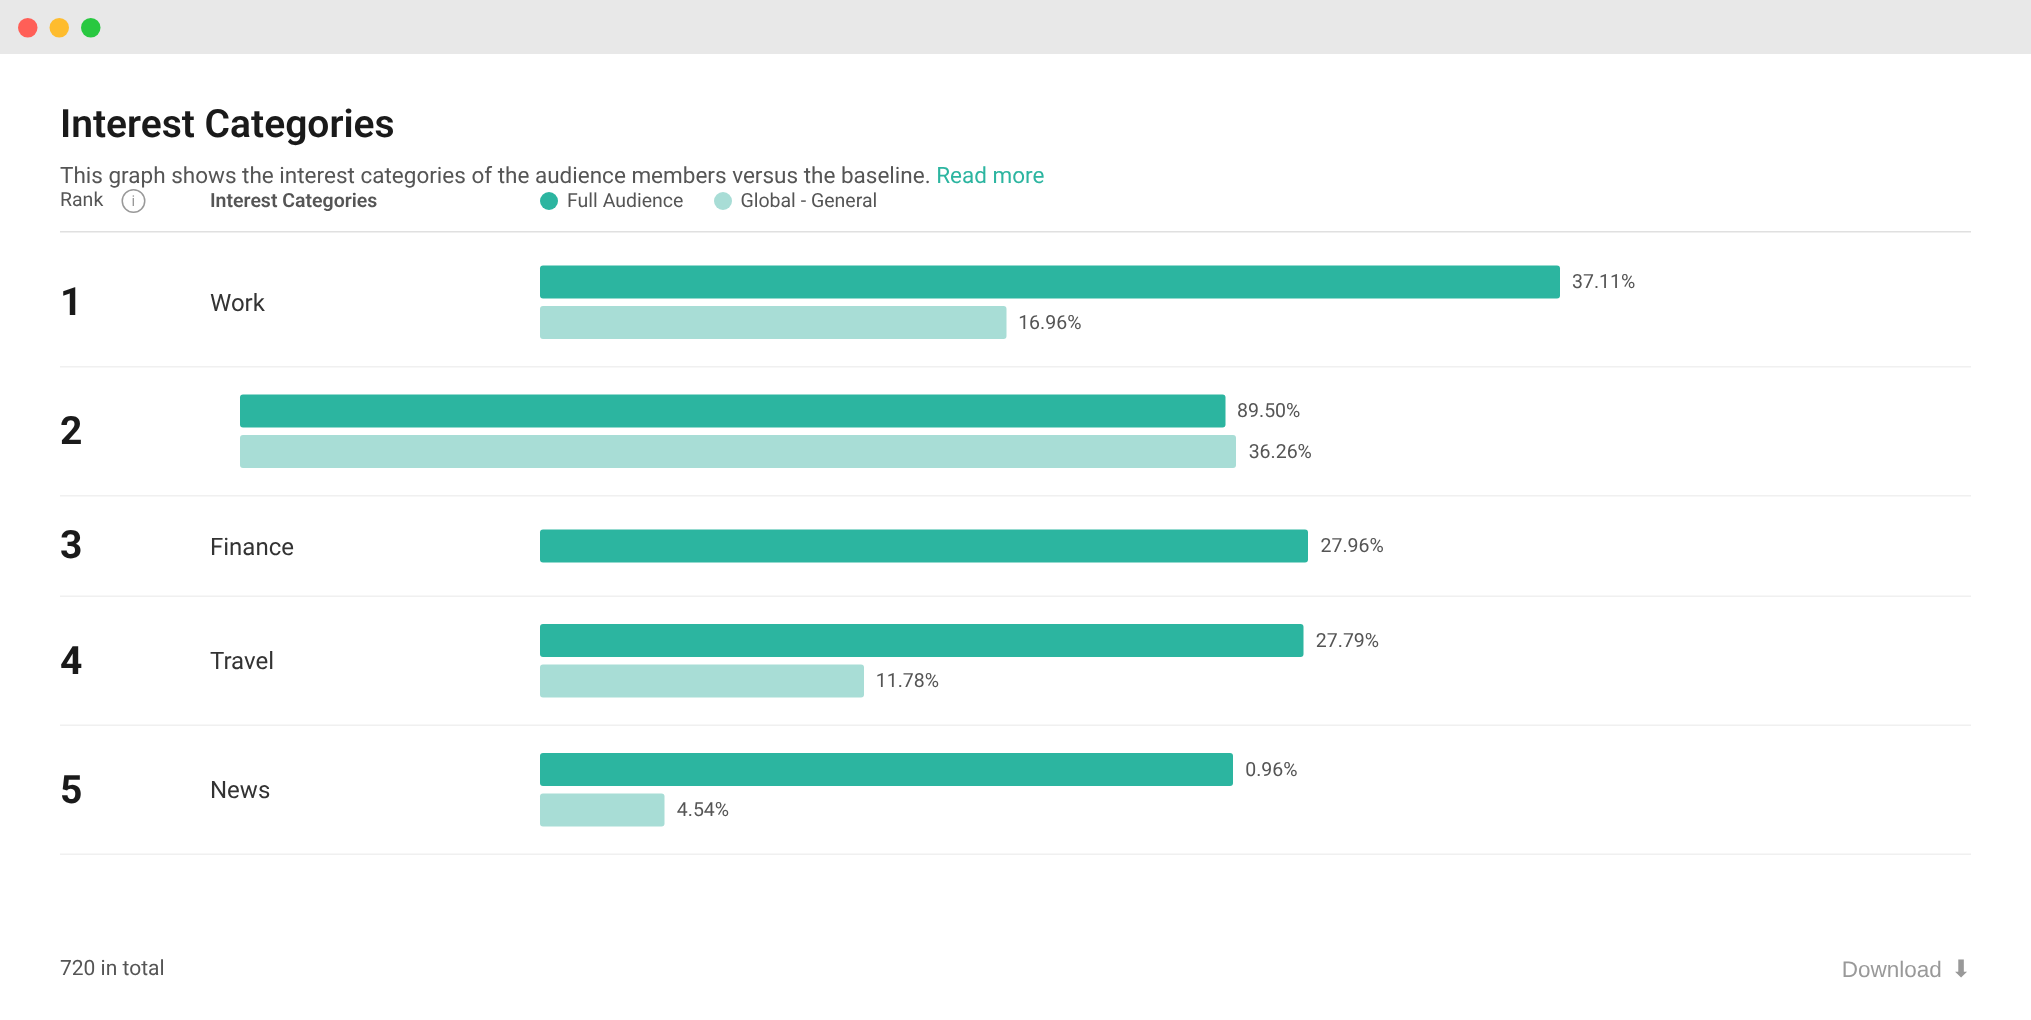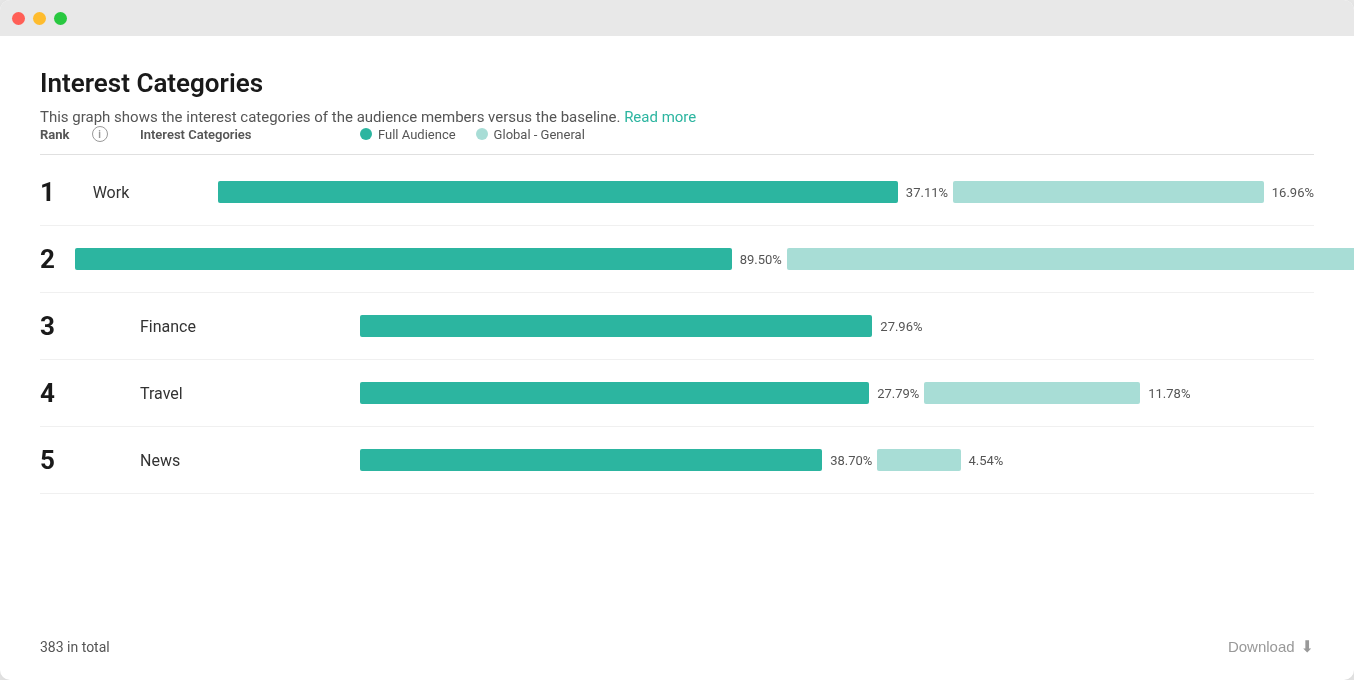--- a/index.html
+++ b/index.html
@@ -10,21 +10,21 @@
       display: flex;
       justify-content: center;
       align-items: center;
       min-height: 100vh;
     }
 
     .window {
       width: 1354px;
       min-height: 680px;
       background: #ffffff;
-      border-radius: 10px;
+      border-radius: 0;
       box-shadow: 0 4px 30px rgba(0,0,0,0.2);
       overflow: hidden;
       display: flex;
       flex-direction: column;
     }
 
     .titlebar {
       background: #e8e8e8;
       height: 36px;
       display: flex;
@@ -72,25 +72,24 @@
       display: flex;
       align-items: center;
       padding-bottom: 12px;
       border-bottom: 1px solid #e0e0e0;
       margin-bottom: 4px;
     }
 
     .col-rank {
       width: 100px;
       font-size: 13px;
-      font-weight: 700;
-      color: #555;
-      display: flex;
-      align-items: center;
-      gap: 22px;
+      font-weight: 400;
+      color: #555;
+      display: flex;
+      gap: 12px;
     }
 
     .info-icon {
       width: 16px;
       height: 16px;
       border: 1.5px solid #999;
       border-radius: 50%;
       display: inline-flex;
       align-items: center;
       justify-content: center;
@@ -155,21 +154,21 @@
     .category-name {
       width: 200px;
       font-size: 16px;
       color: #333;
     }
 
     .bars-container {
       flex: 1;
       padding-left: 20px;
       display: flex;
-      flex-direction: row;
+      flex-direction: column;
       gap: 5px;
     }
 
     .bar-row {
       display: flex;
       align-items: center;
       gap: 8px;
     }
 
     .bar {
@@ -306,32 +305,32 @@
           <span class="bar-label">11.78%</span>
         </div>
       </div>
     </div>
         <div class="data-row">
       <div class="rank-num">5</div>
       <div class="category-name">News</div>
       <div class="bars-container">
         <div class="bar-row">
           <div class="bar full" style="width: 462.1288062516842px;"></div>
-          <span class="bar-label">38.70%</span>
+          <span class="bar-label">0.96%</span>
         </div>
         <div class="bar-row">
           <div class="bar global" style="width: 83.19051468606845px;"></div>
           <span class="bar-label">4.54%</span>
         </div>
       </div>
     </div>
       </div>
 
     <div class="footer">
-      <span class="total-count">383 in total</span>
+      <span class="total-count">720 in total</span>
       <button class="download-btn">
         <span>Download</span>
         <span class="download-icon">⬇</span>
       </button>
     </div>
 
   </div>
 </div>
 
 </body></html>

